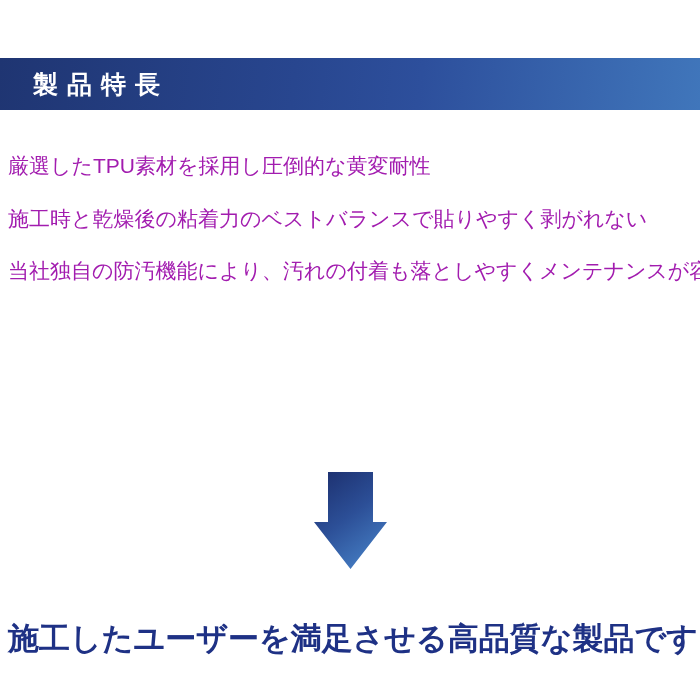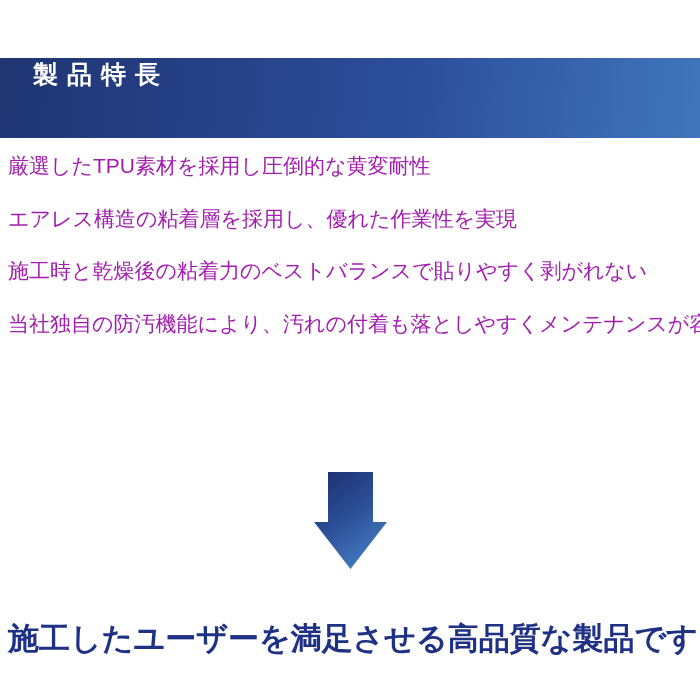--- a/index.html
+++ b/index.html
@@ -17,23 +17,24 @@
   .page {
     position: absolute;
     inset: 0;
   }
   
   .header-bar {
     position: absolute;
     top: 58px;
     left: 0;
     width: 700px;
-    height: 80px;
+    height: 52px;
     background: linear-gradient(97deg, #1f3572 0%, #28468f 42%, #2d4f9c 60%, #4076bb 100%);
     display: flex;
+    align-items: center;
   }
   .header-title {
     color: #ffffff;
     font-family: "Liberation Serif", "DejaVu Serif", serif;
     font-size: 25px;
     font-weight: 600;
     letter-spacing: 9px;
     padding-left: 33px;
     white-space: nowrap;
   }
@@ -89,23 +90,20 @@
 
   <div class="header-bar">
     <div class="header-title">製品特長</div>
   </div>
 
   <ul class="features">
     <li class="feature-row">
       <span class="feature-text">厳選したTPU素材を採用し圧倒的な黄変耐性</span>
     </li>
     <li class="feature-row">
-      <span class="feature-text">エアレス構造の粘着層を採用し、優れた作業性を実現</span>
-    </li>
-    <li class="feature-row">
       <span class="feature-text">施工時と乾燥後の粘着力のベストバランスで貼りやすく剥がれない</span>
     </li>
     <li class="feature-row">
       <span class="feature-text">当社独自の防汚機能により、汚れの付着も落としやすくメンテナンスが容易</span>
     </li>
   </ul>
 
   <div class="arrow-wrap">
     <svg width="73" height="97" viewBox="0 0 73 97" aria-hidden="true">
       <defs>

